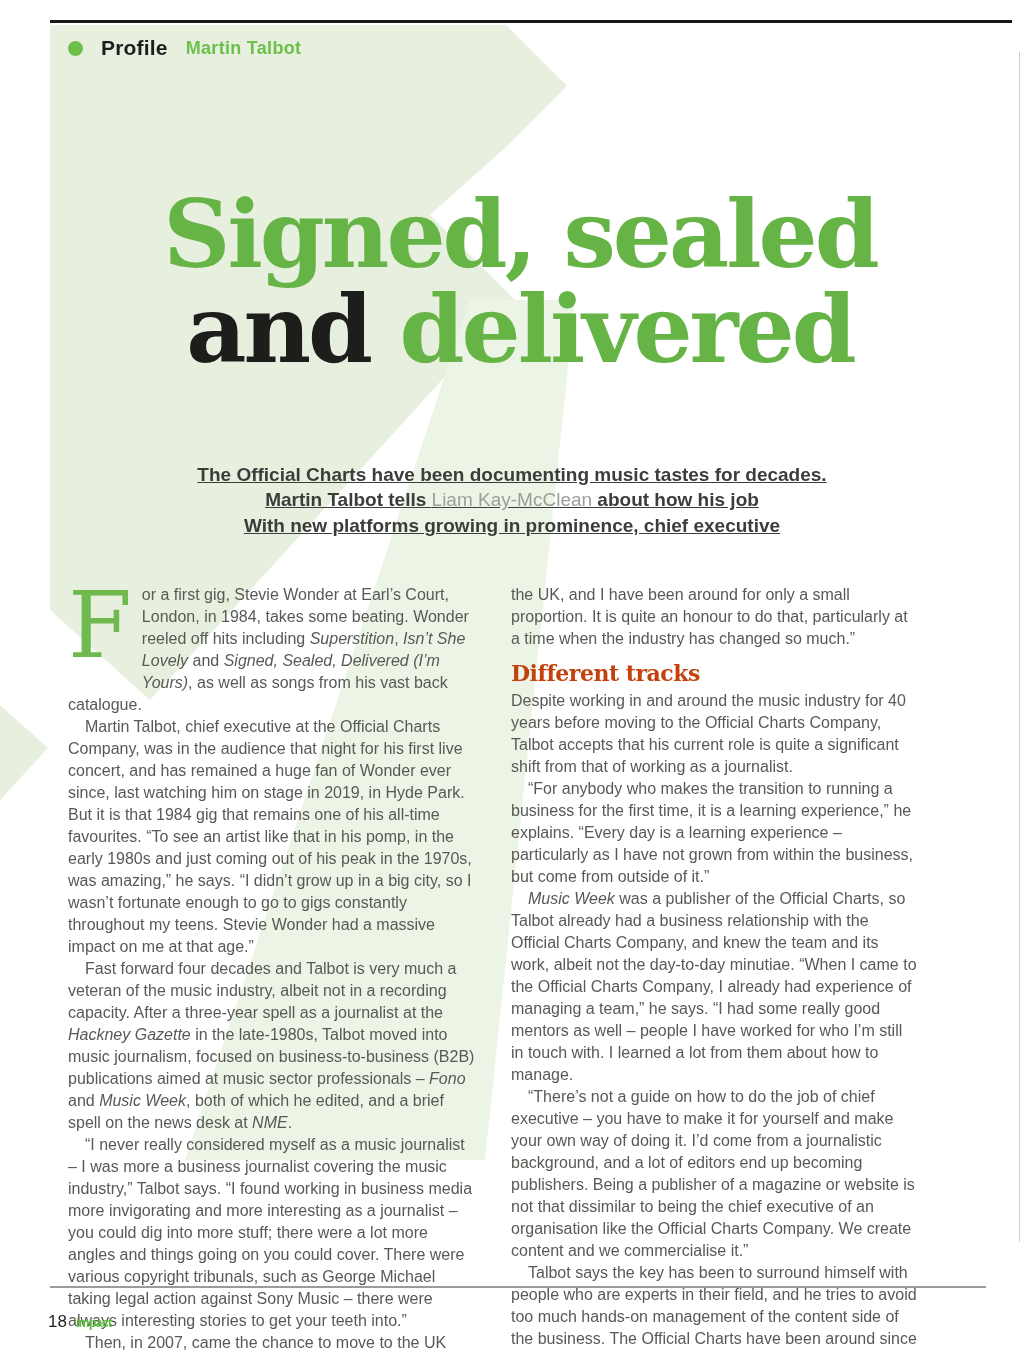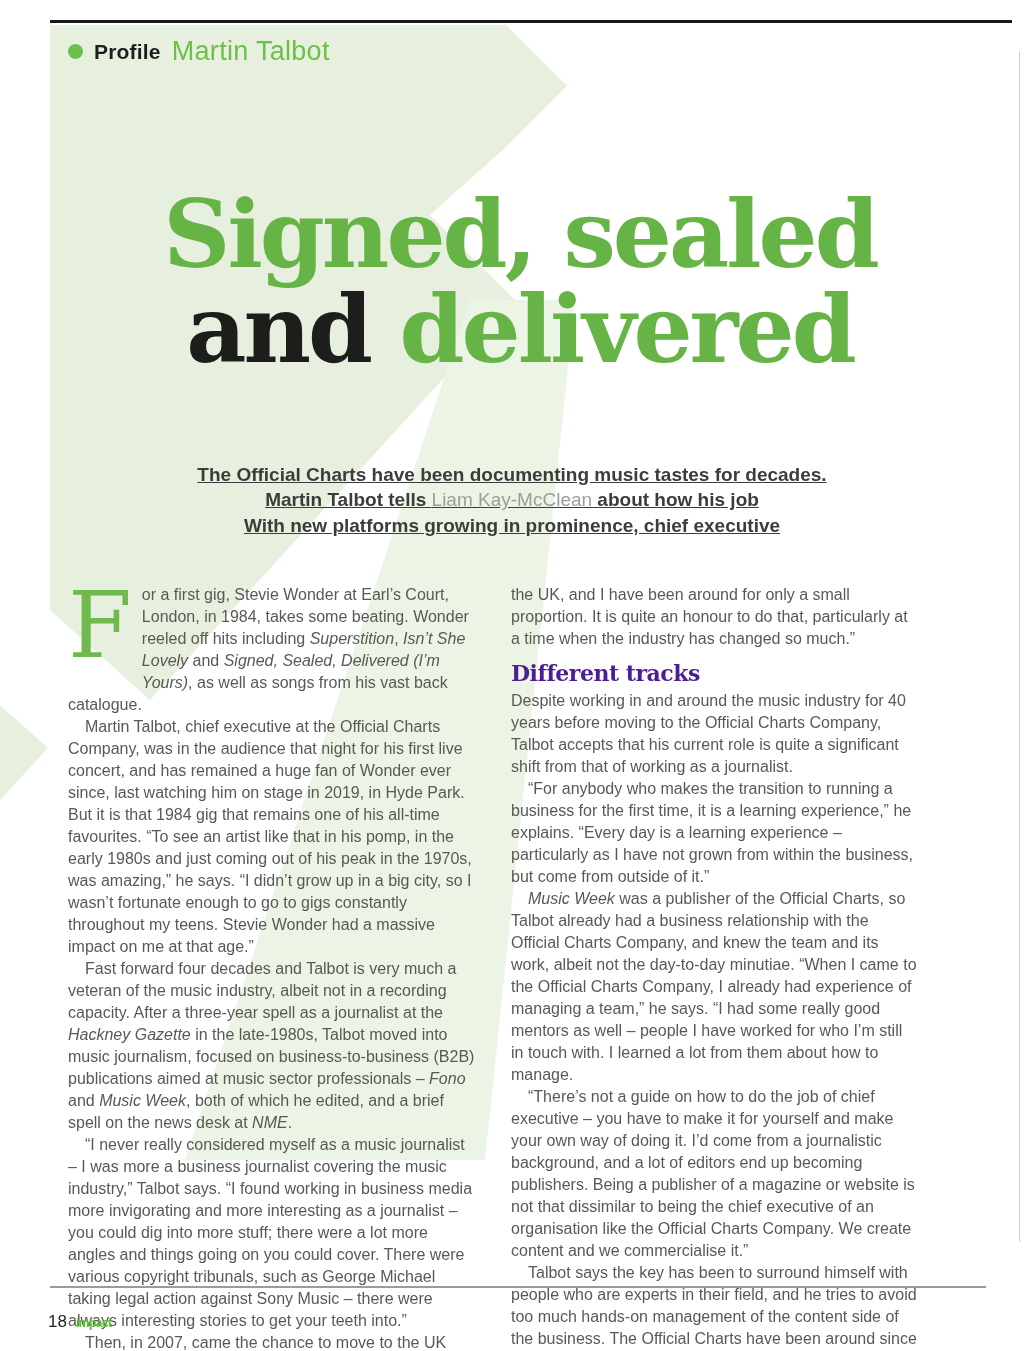--- a/index.html
+++ b/index.html
@@ -5,41 +5,41 @@
   html,body{margin:0;padding:0;}
   body{width:1024px;height:1351px;position:relative;background:#ffffff;
        font-family:"Liberation Sans",sans-serif;overflow:hidden;}
 
   
   .bg-svg{position:absolute;left:0;top:0;z-index:0;}
 
   .top-rule{position:absolute;left:50px;top:20px;width:962px;height:3px;background:#181818;z-index:2;}
   .right-edge{position:absolute;left:1019px;top:52px;width:1px;height:1190px;background:#cfcfcf;z-index:2;}
 
-  .kicker{position:absolute;left:68px;top:36px;display:flex;align-items:center;gap:11px;z-index:3;}
+  .kicker{position:absolute;left:68px;top:36px;display:flex;align-items:center;gap:18px;z-index:3;}
   .kicker .dot{width:15px;height:15px;border-radius:50%;background:#6cc04a;}
   .kicker .k-label{font-size:21px;font-weight:800;color:#1e1e1e;letter-spacing:.2px;}
-  .kicker .k-subject{font-size:27px;font-weight:400;color:#6cc04a;letter-spacing:.3px;}
+  .kicker .k-subject{font-size:18px;font-weight:700;color:#6cc04a;letter-spacing:.3px;}
 
   .headline{position:absolute;left:0;top:188px;width:1024px;text-align:center;z-index:3;
             font-family:"DejaVu Serif","Liberation Serif",serif;font-weight:700;
             font-size:93px;line-height:1.02;letter-spacing:-3px;color:#67b446;padding-left:8px;}
   .headline .black{color:#1d1d1b;}
 
   .standfirst{position:absolute;left:172px;top:462px;width:680px;text-align:center;z-index:3;
               font-size:19px;font-weight:700;line-height:1.34;color:#3b3d3a;text-decoration:underline;}
   .standfirst .byline{font-weight:400;color:#9aa099;}
 
   .article{position:absolute;left:68px;top:584px;width:850px;display:flex;gap:36px;z-index:3;}
   .col{width:407px;font-size:16px;line-height:22px;color:#575a54;}
   .col p{margin:0;}
   .col p.ind{text-indent:17px;}
   .col .it{font-style:italic;}
   .col h3{font-family:"DejaVu Serif","Liberation Serif",serif;font-weight:700;
-          font-size:22px;line-height:26px;color:#4c1d95;margin:10px 0 4px 0;letter-spacing:-.5px;}
+          font-size:22px;line-height:26px;color:#c2410c;margin:10px 0 4px 0;letter-spacing:-.5px;}
   .dropcap{float:left;font-family:"DejaVu Serif","Liberation Serif",serif;font-weight:400;
            font-size:92px;line-height:76px;height:90px;color:#70b94e;margin:4px 10px 0 0;}
 
   .foot-rule{position:absolute;left:50px;top:1286px;width:936px;height:2px;background:#9b9b9b;z-index:2;}
   .folio{position:absolute;left:48px;top:1294px;display:flex;align-items:baseline;gap:9px;z-index:3;margin-top:18px;}
   .folio .pagenum{font-size:17px;color:#1e1e1e;}
   .folio .mag{font-size:12px;font-weight:800;color:#5abf3a;letter-spacing:-.5px;}
 </style>
 </head>
 <body>

